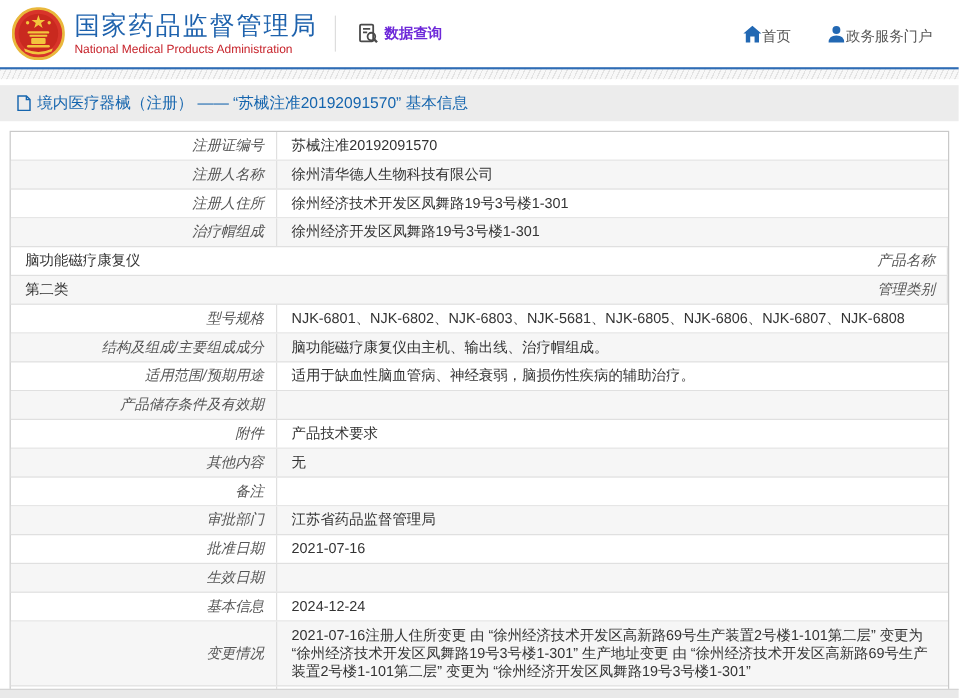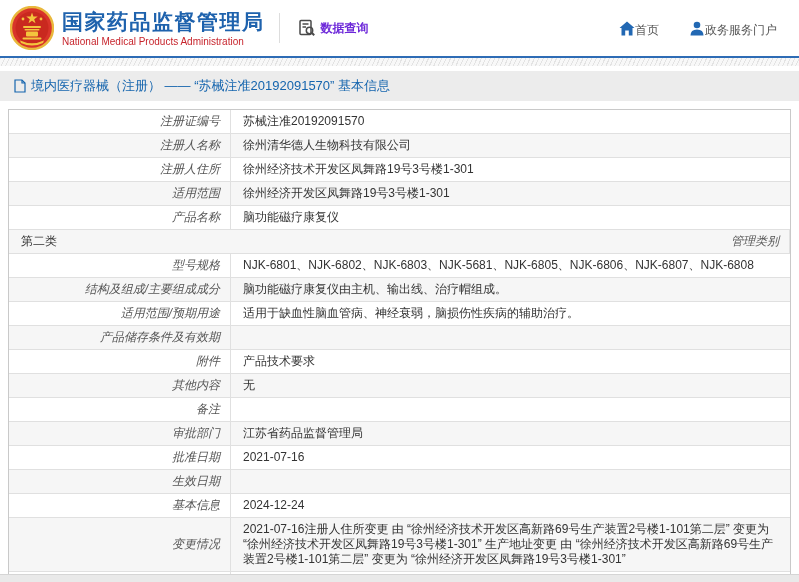--- a/index.html
+++ b/index.html
@@ -13,21 +13,21 @@
   
   .header {
     display:flex; align-items:center;
     height:58px; padding:0 14px 0 10px;
     border-bottom:2px solid #2e6cb5;
   }
   .logo-block { display:flex; align-items:center; cursor:pointer; }
   .emblem { width:44px; height:44px; flex:none; }
   .title-block { margin-left:8px; }
   .site-title {
-    font-size:21px; font-weight:bold; color:#1e62ad;
+    font-size:21px; font-weight:normal; color:#1e62ad;
     letter-spacing:1.5px; line-height:24px;
   }
   .site-subtitle { font-size:10px; color:#c7242c; margin-top:2px; }
   .v-divider { width:1px; height:30px; background:#ddd; margin:0 18px 0 14px; }
   .section-entry { display:flex; align-items:center; cursor:pointer; }
   .section-entry svg { margin-right:5px; }
   .section-label { font-size:12px; font-weight:bold; color:#6d28d9; }
 
   .top-nav { margin-left:auto; display:flex; gap:30px; padding-right:8px; }
   .nav-item { display:flex; align-items:center; cursor:pointer; }
@@ -143,26 +143,26 @@
     </div>
     <div class="trow">
       <div class="cell lab">注册人名称</div>
       <div class="cell val">徐州清华德人生物科技有限公司</div>
     </div>
     <div class="trow">
       <div class="cell lab">注册人住所</div>
       <div class="cell val">徐州经济技术开发区凤舞路19号3号楼1-301</div>
     </div>
     <div class="trow">
-      <div class="cell lab">适用范围</div>
+      <div class="cell lab">治疗帽组成</div>
       <div class="cell val">徐州经济开发区凤舞路19号3号楼1-301</div>
     </div>
     <div class="trow">
+      <div class="cell val">脑功能磁疗康复仪</div>
       <div class="cell lab">产品名称</div>
-      <div class="cell val">脑功能磁疗康复仪</div>
     </div>
     <div class="trow">
       <div class="cell val">第二类</div>
       <div class="cell lab">管理类别</div>
     </div>
     <div class="trow">
       <div class="cell lab">型号规格</div>
       <div class="cell val">NJK-6801、NJK-6802、NJK-6803、NJK-5681、NJK-6805、NJK-6806、NJK-6807、NJK-6808</div>
     </div>
     <div class="trow">

